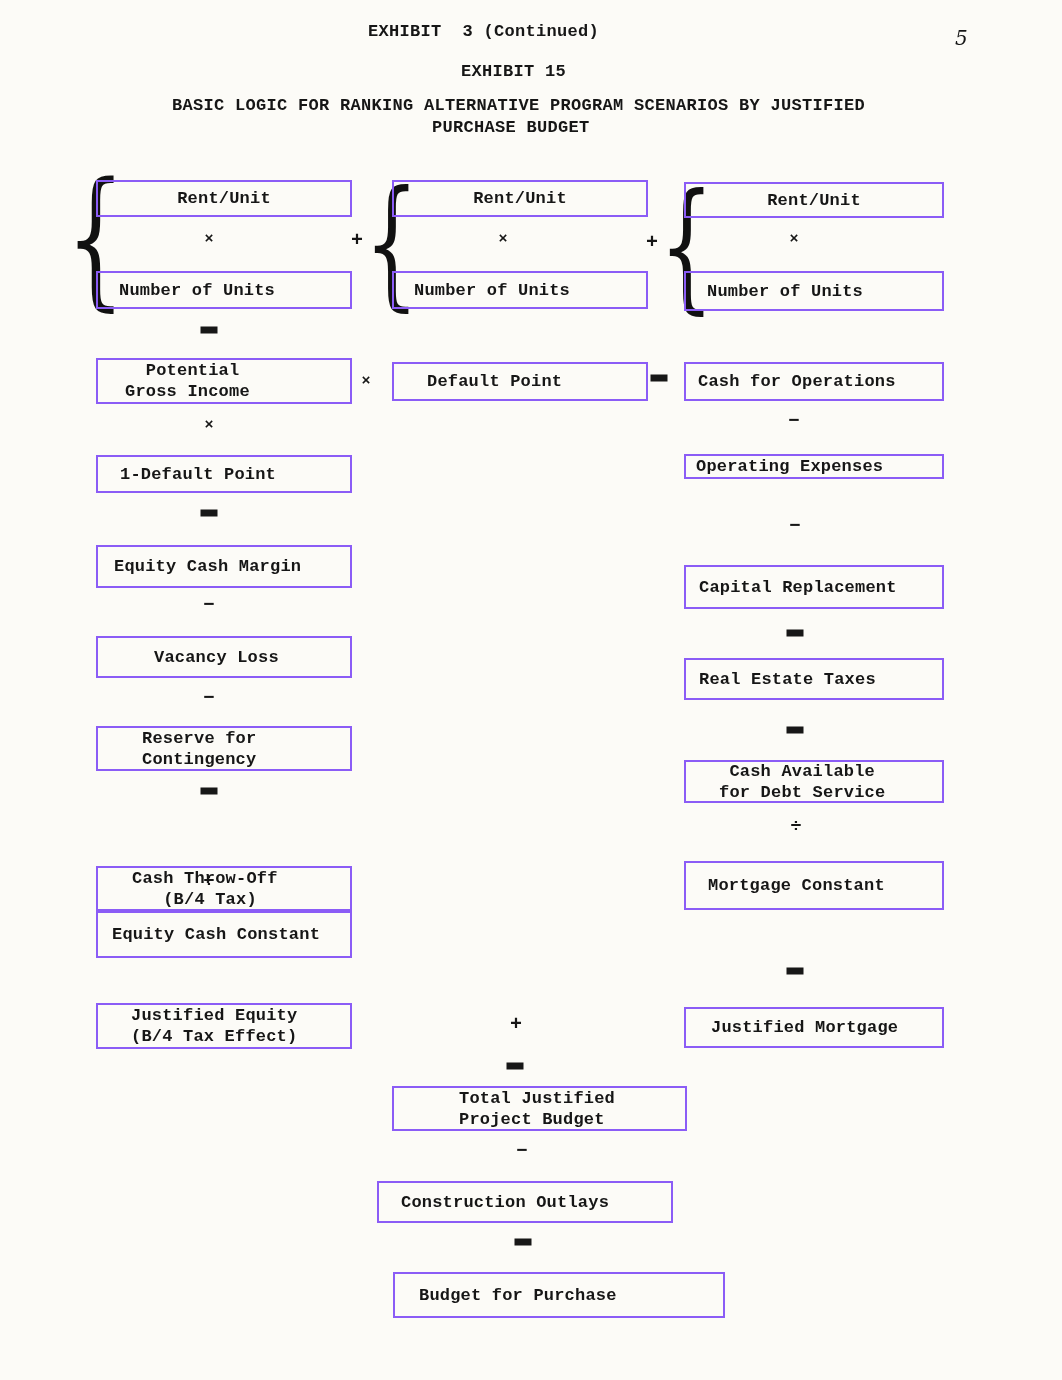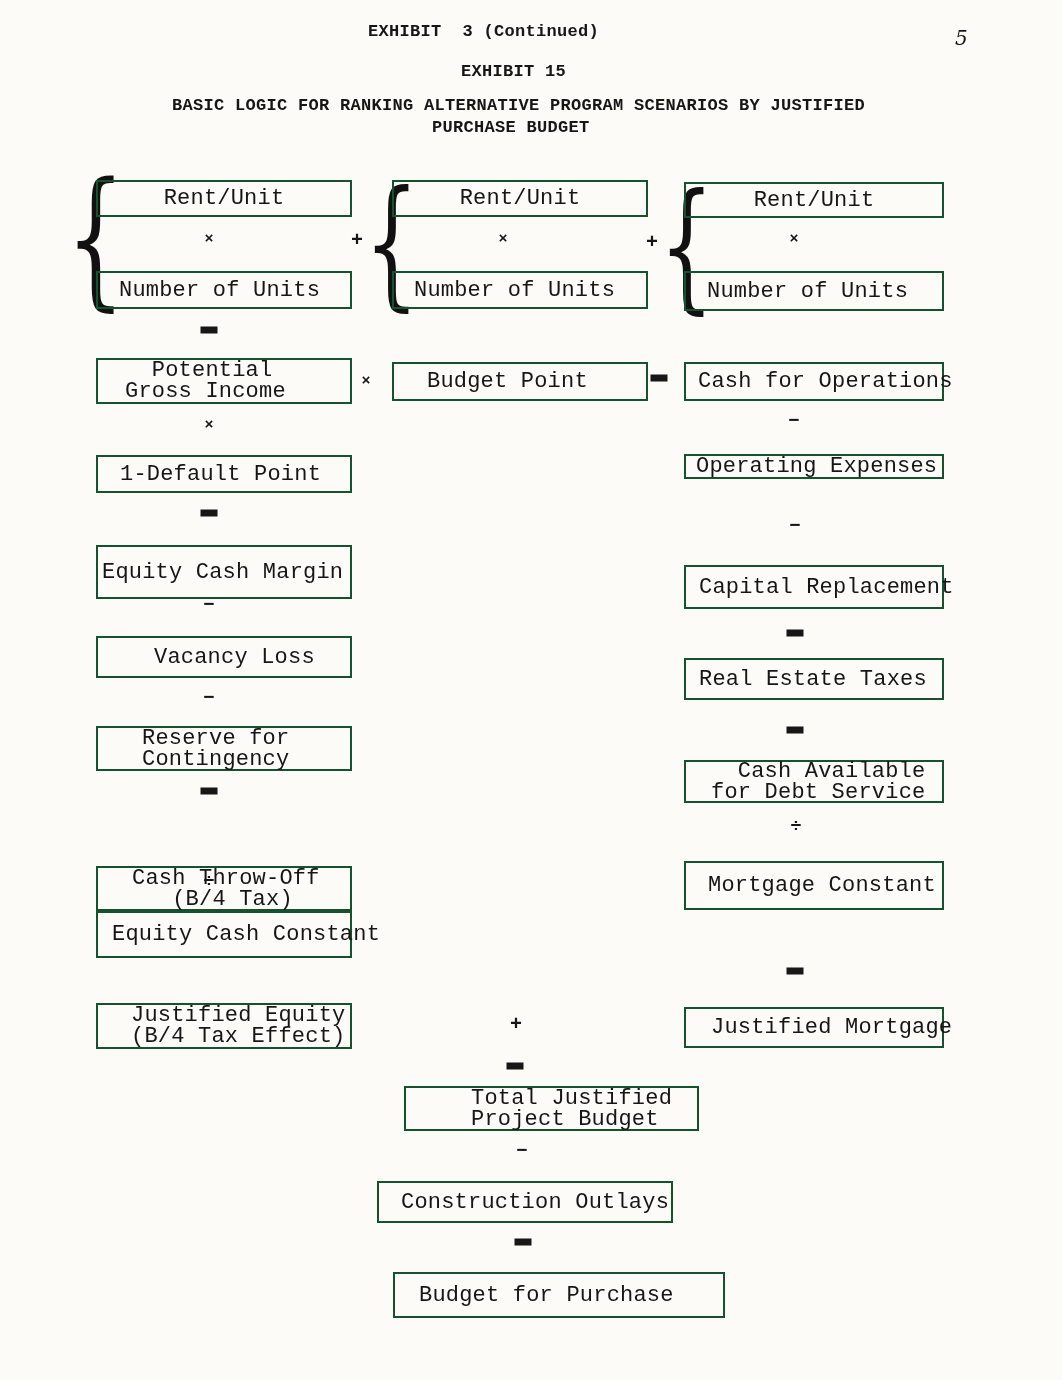--- a/index.html
+++ b/index.html
@@ -4,23 +4,23 @@
 <style>
   html,body{margin:0;padding:0;background:#d8d6d0;}
   #canvas{
     position:relative;width:1062px;height:1380px;margin:0 auto;
     background:#fcfbf7;overflow:hidden;color:#161616;
     font-family:"Liberation Mono","DejaVu Sans Mono",monospace;
   }
   .hline{position:absolute;font-weight:700;font-size:17px;letter-spacing:.3px;white-space:pre;}
   .pagenum{position:absolute;font-family:"DejaVu Serif",serif;font-style:italic;font-size:20px;font-weight:400;}
   .box{
-    position:absolute;box-sizing:border-box;border:2px solid #14532d;
+    position:absolute;box-sizing:border-box;border:2px solid #8b5cf6;
     display:flex;align-items:center;justify-content:center;text-align:center;
-    font-weight:400;font-size:22px;line-height:21px;letter-spacing:.2px;white-space:pre;
+    font-weight:700;font-size:17px;line-height:21px;letter-spacing:.2px;white-space:pre;
     background:transparent;
   }
   .aL{justify-content:flex-start;text-align:left;}
   .op{
     position:absolute;transform:translate(-50%,-50%);
     font-weight:700;font-size:17px;line-height:1;
   }
   .op.plus{font-size:20px;}
   .op.div{font-size:19px;}
   .op.minus{font-size:19px;}
@@ -56,60 +56,60 @@
   <div class="op mult" style="left:209px;top:239px;">×</div>
   <div class="box aL" style="left:96px;top:271px;width:256px;height:38px;padding-left:21px;">Number of Units</div>
   <div class="eqbar" style="left:209px;top:330px;">=</div>
 
   <div class="box aL" style="left:96px;top:358px;width:256px;height:46px;padding-left:27px;">  Potential
 Gross Income</div>
   <div class="op mult" style="left:366px;top:381px;">×</div>
   <div class="op mult" style="left:209px;top:425px;">×</div>
   <div class="box aL" style="left:96px;top:455px;width:256px;height:38px;padding-left:22px;">1-Default Point</div>
   <div class="eqbar" style="left:209px;top:513px;">=</div>
-  <div class="box aL" style="left:96px;top:545px;width:256px;height:54px;padding-left:4px;">Equity Cash Margin</div>
+  <div class="box aL" style="left:96px;top:545px;width:256px;height:43px;padding-left:16px;">Equity Cash Margin</div>
   <div class="op minus" style="left:209px;top:605px;">−</div>
   <div class="box aL" style="left:96px;top:636px;width:256px;height:42px;padding-left:56px;">Vacancy Loss</div>
   <div class="op minus" style="left:209px;top:698px;">−</div>
   <div class="box aL" style="left:96px;top:726px;width:256px;height:45px;padding-left:44px;">Reserve for
 Contingency</div>
   <div class="eqbar" style="left:209px;top:791px;">=</div>
   <div class="box aL" style="left:96px;top:818px;width:256px;height:45px;padding-left:34px;margin-top:48px;">Cash Throw-Off
    (B/4 Tax)</div>
   <div class="op div" style="left:209px;top:882px;">÷</div>
   <div class="box aL" style="left:96px;top:911px;width:256px;height:47px;padding-left:14px;">Equity Cash Constant</div>
   <div class="box aL" style="left:96px;top:1003px;width:256px;height:46px;padding-left:33px;">Justified Equity
 (B/4 Tax Effect)</div>
 
   <div class="box" style="left:392px;top:180px;width:256px;height:37px;">Rent/Unit</div>
   <div class="op mult" style="left:503px;top:239px;">×</div>
   <div class="box aL" style="left:392px;top:271px;width:256px;height:38px;padding-left:20px;">Number of Units</div>
-  <div class="box aL" style="left:392px;top:362px;width:256px;height:39px;padding-left:33px;">Budget Point</div>
+  <div class="box aL" style="left:392px;top:362px;width:256px;height:39px;padding-left:33px;">Default Point</div>
   <div class="eqbar" style="left:659px;top:378px;">=</div>
 
   <div class="op plus" style="left:516px;top:1025px;">+</div>
   <div class="eqbar" style="left:515px;top:1066px;">=</div>
-  <div class="box aL" style="left:392px;top:1086px;width:295px;height:45px;padding-left:65px;margin-left:12px;">Total Justified
+  <div class="box aL" style="left:392px;top:1086px;width:295px;height:45px;padding-left:65px;">Total Justified
 Project Budget</div>
   <div class="op minus" style="left:522px;top:1151px;">−</div>
   <div class="box aL" style="left:377px;top:1181px;width:296px;height:42px;padding-left:22px;">Construction Outlays</div>
   <div class="eqbar" style="left:523px;top:1242px;">=</div>
   <div class="box aL" style="left:393px;top:1272px;width:332px;height:46px;padding-left:24px;">Budget for Purchase</div>
 
   <div class="box" style="left:684px;top:182px;width:260px;height:36px;">Rent/Unit</div>
   <div class="op mult" style="left:794px;top:239px;">×</div>
   <div class="box aL" style="left:684px;top:271px;width:260px;height:40px;padding-left:21px;">Number of Units</div>
   <div class="box aL" style="left:684px;top:362px;width:260px;height:39px;padding-left:12px;">Cash for Operations</div>
   <div class="op minus" style="left:794px;top:421px;">−</div>
   <div class="box aL" style="left:684px;top:454px;width:260px;height:25px;padding-left:10px;">Operating Expenses</div>
   <div class="op minus" style="left:795px;top:526px;">−</div>
   <div class="box aL" style="left:684px;top:565px;width:260px;height:44px;padding-left:13px;">Capital Replacement</div>
   <div class="eqbar" style="left:795px;top:633px;">=</div>
   <div class="box aL" style="left:684px;top:658px;width:260px;height:42px;padding-left:13px;">Real Estate Taxes</div>
   <div class="eqbar" style="left:795px;top:730px;">=</div>
-  <div class="box aL" style="left:684px;top:760px;width:260px;height:43px;padding-left:25px;text-align:right;"> Cash Available
+  <div class="box aL" style="left:684px;top:760px;width:260px;height:43px;padding-left:33px;"> Cash Available
 for Debt Service</div>
   <div class="op div" style="left:796px;top:827px;">÷</div>
   <div class="box aL" style="left:684px;top:861px;width:260px;height:49px;padding-left:22px;">Mortgage Constant</div>
   <div class="eqbar" style="left:795px;top:971px;">=</div>
   <div class="box aL" style="left:684px;top:1007px;width:260px;height:41px;padding-left:25px;">Justified Mortgage</div>
 
 </div>
 
 </body></html>

